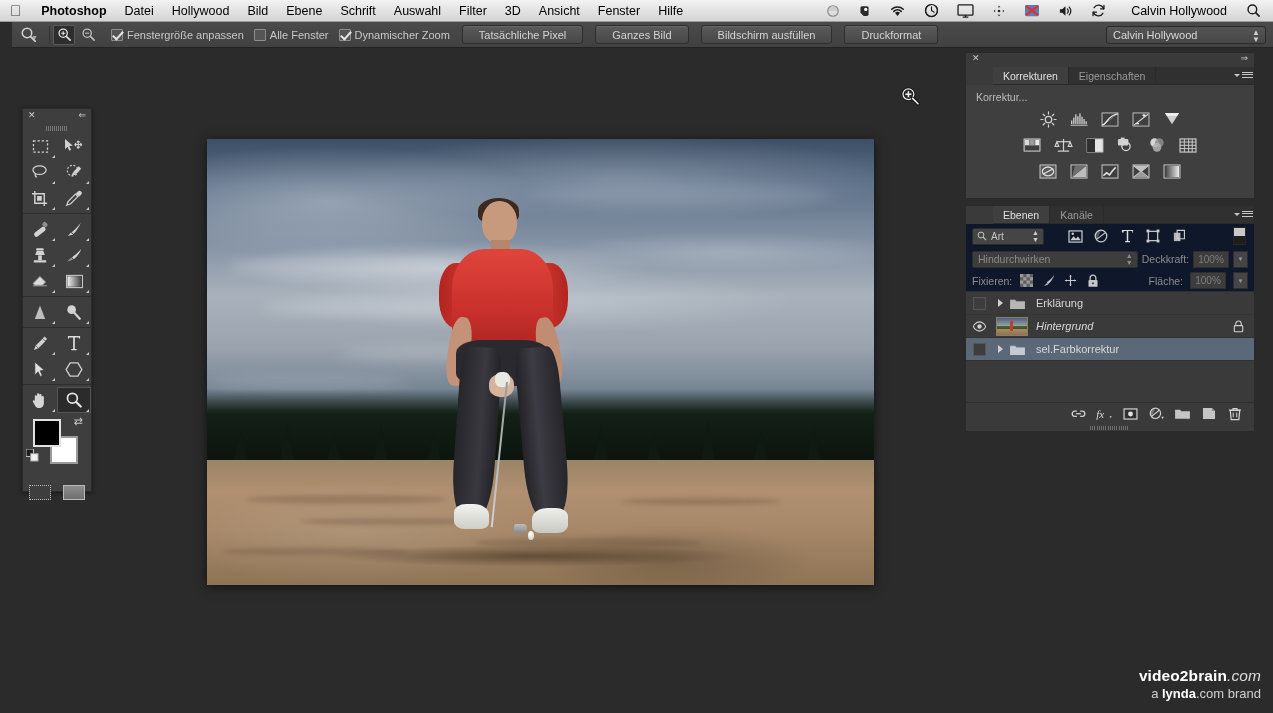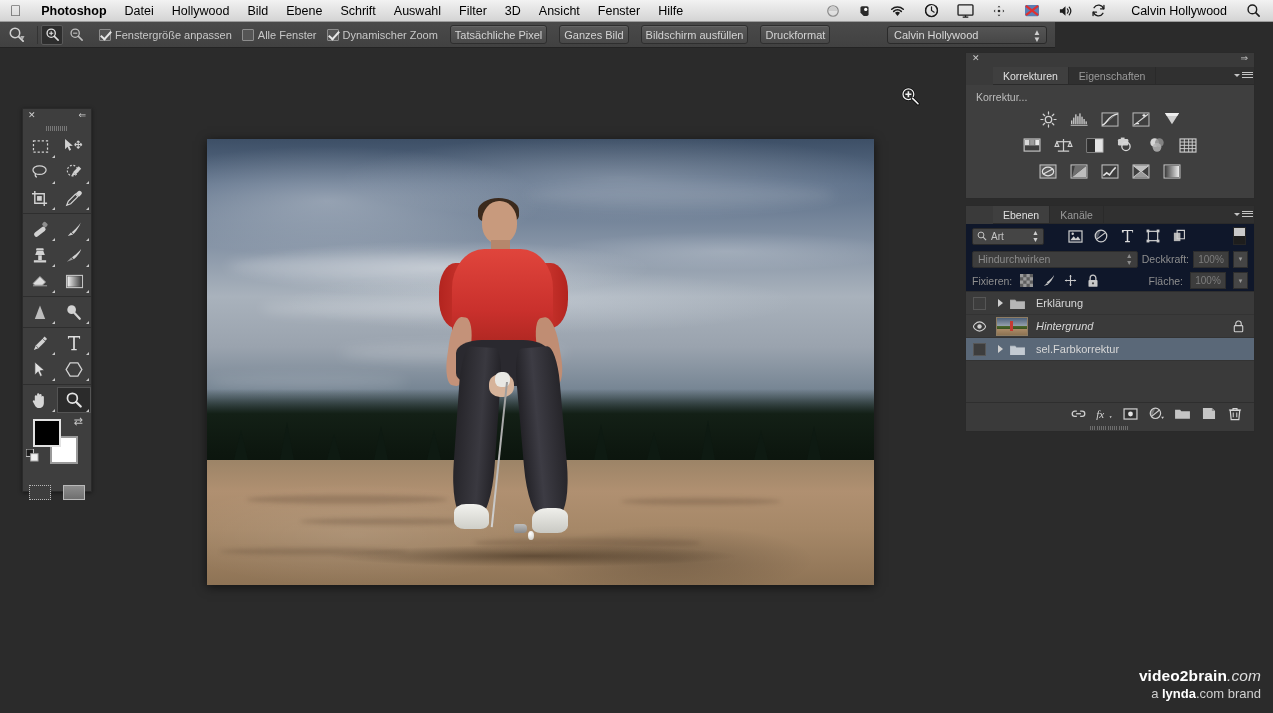--- a/index.html
+++ b/index.html
@@ -23,38 +23,38 @@
   #menubar .apple { padding:0 11px 0 10px; font-size:15px; line-height:14px; color:#3b3b3b;}
   #menubar .mi { padding:0 9px; white-space:nowrap; line-height:22px;}
   #menubar .mi.app { font-weight:bold; }
   #menubar .spacer { flex:1; }
   #menubar .right-icons { display:flex; align-items:center; gap:0px; padding-right:6px;}
   #menubar .ri { padding:0 9px; display:flex; align-items:center; height:22px;}
   #menubar .uname { font-size:12.5px; padding:0 10px; white-space:nowrap;}
 
   
   #optionsbar {
-    position:absolute; top:22px; left:0; width:1055px; height:26px;
+    position:absolute; top:22px; left:12px; width:1262px; height:26px;
     background:linear-gradient(to bottom,#4a4a4a,#414141);
     border-bottom:1px solid #232323;
     display:flex; align-items:center;
     font-size:11px; color:#c8c8c8;
   }
   .ob-tool { width:34px; height:26px; display:flex;align-items:center;justify-content:center;}
   .ob-caret { font-size:7px; color:#b0b0b0; margin-left:-6px; margin-top:6px;}
   .ob-sep { width:1px; height:18px; background:#333; margin:0 3px; }
   .zbtn { width:22px; height:20px; display:flex; align-items:center; justify-content:center;
           border-radius:2px; margin-right:2px;}
   .zbtn.active { background:#2d2d2d; border:1px solid #5a5a5a; }
   .ob-check { display:flex; align-items:center; margin-left:10px; white-space:nowrap;}
   .cbox { width:12px; height:12px; border:1px solid #8d8d8d; background:#555;
           margin-right:4px; position:relative; border-radius:1px;}
   .cbox.on::after{ content:""; position:absolute; left:3px; top:-1px; width:4px;height:9px;
                    border:solid #e6e6e6; border-width:0 2px 2px 0; transform:rotate(42deg);}
-  .ob-btn { height:19px; padding:0 4px; margin-left:12px;
+  .ob-btn { height:19px; padding:0 16px; margin-left:12px;
             background:linear-gradient(to bottom,#5a5a5a,#484848);
             border:1px solid #2e2e2e; border-radius:3px;
             color:#d3d3d3; font-size:11px; display:flex;align-items:center;
             box-shadow:inset 0 1px 0 rgba(255,255,255,.08);}
   #presetsel { position:absolute; right:8px; top:4px; width:160px; height:18px;
                background:linear-gradient(to bottom,#555,#464646);
                border:1px solid #2a2a2a; border-radius:3px;
                color:#d8d8d8; font-size:11px; padding-left:6px; display:flex;align-items:center;}
   #presetsel .arrows { position:absolute; right:5px; top:2px; font-size:8px; line-height:7px; color:#cfcfcf;}
 

